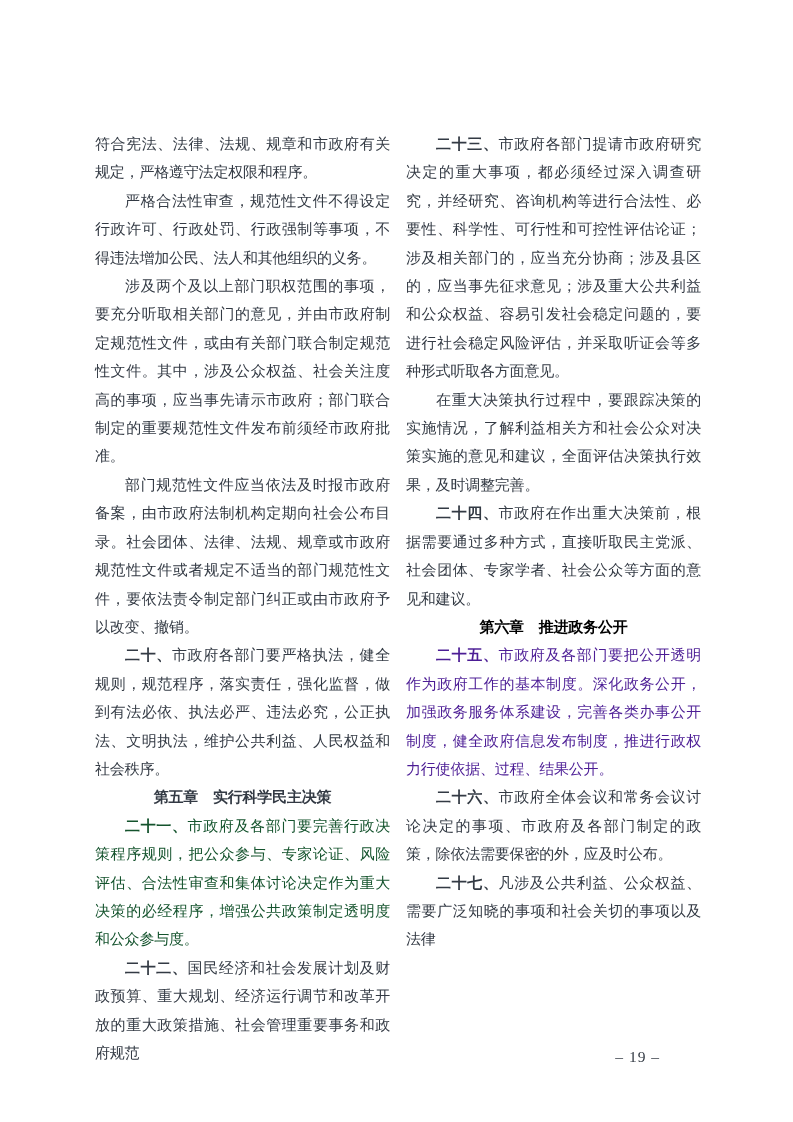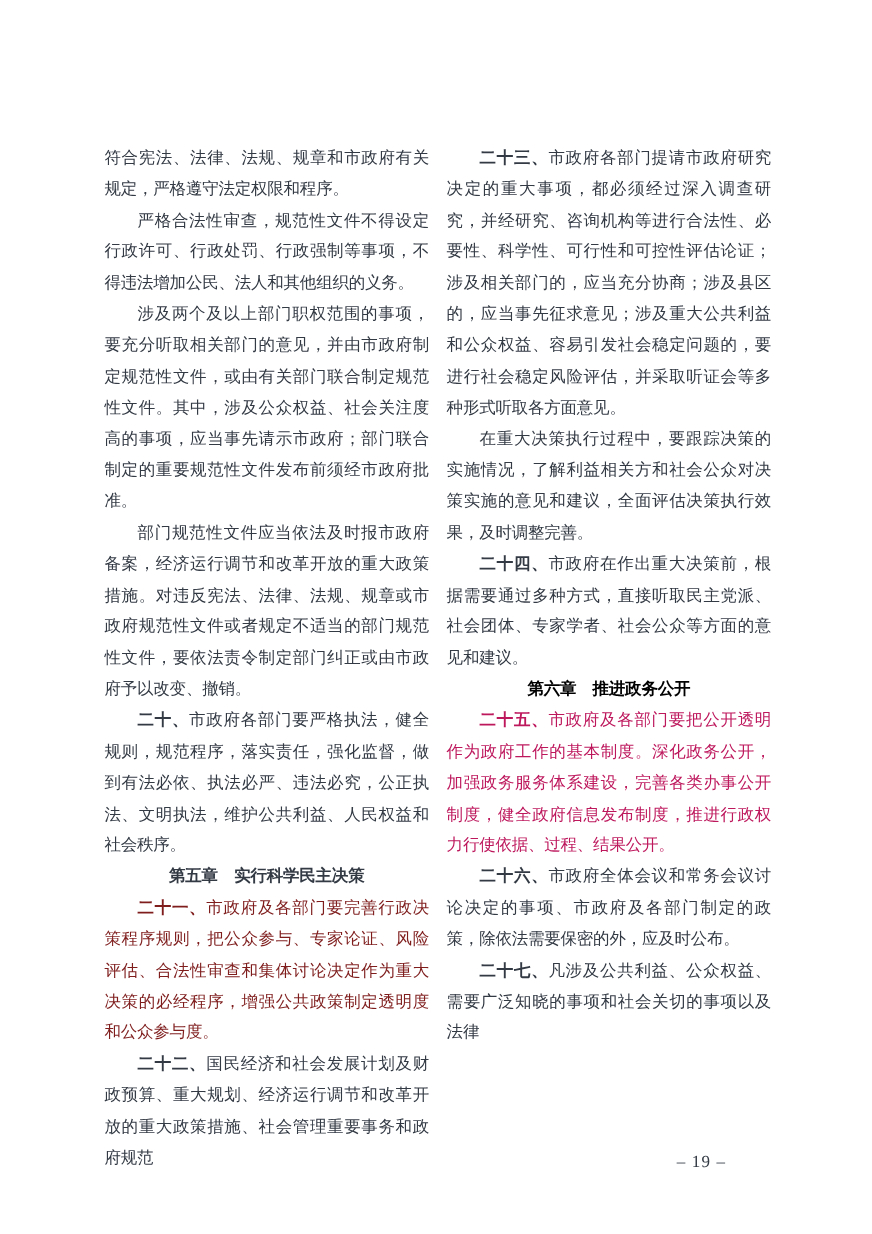--- a/index.html
+++ b/index.html
@@ -59,30 +59,30 @@
 </style>
 </head>
 <body>
 
 <div class="page">
   <div class="content">
     <div class="col">
         <p class="para" style="color: rgb(51, 58, 68);">符合宪法、法律、法规、规章和市政府有关规定，严格遵守法定权限和程序。</p>
         <p class="para indent" style="color: rgb(51, 58, 68);">严格合法性审查，规范性文件不得设定行政许可、行政处罚、行政强制等事项，不得违法增加公民、法人和其他组织的义务。</p>
         <p class="para indent" style="color: rgb(51, 58, 68);">涉及两个及以上部门职权范围的事项，要充分听取相关部门的意见，并由市政府制定规范性文件，或由有关部门联合制定规范性文件。其中，涉及公众权益、社会关注度高的事项，应当事先请示市政府；部门联合制定的重要规范性文件发布前须经市政府批准。</p>
-        <p class="para indent" style="color: rgb(51, 58, 68);">部门规范性文件应当依法及时报市政府备案，经济运行调节和改革开放的重大政策措施。对违反宪法、法律、法规、规章或市政府规范性文件或者规定不适当的部门规范性文件，要依法责令制定部门纠正或由市政府予以改变、撤销。</p>
+        <p class="para indent" style="color: rgb(51, 58, 68);">部门规范性文件应当依法及时报市政府备案，由市政府法制机构定期向社会公布目录。社会团体、法律、法规、规章或市政府规范性文件或者规定不适当的部门规范性文件，要依法责令制定部门纠正或由市政府予以改变、撤销。</p>
         <p class="para indent" style="color: rgb(51, 58, 68);"><span class="lead">二十、</span>市政府各部门要严格执法，健全规则，规范程序，落实责任，强化监督，做到有法必依、执法必严、违法必究，公正执法、文明执法，维护公共利益、人民权益和社会秩序。</p>
         <p class="heading" style="color: rgb(51, 58, 68);">第五章　实行科学民主决策</p>
-        <p class="para indent" style="color: #7f1d1d;"><span class="lead">二十一、</span>市政府及各部门要完善行政决策程序规则，把公众参与、专家论证、风险评估、合法性审查和集体讨论决定作为重大决策的必经程序，增强公共政策制定透明度和公众参与度。</p>
+        <p class="para indent" style="color: #14532d;"><span class="lead">二十一、</span>市政府及各部门要完善行政决策程序规则，把公众参与、专家论证、风险评估、合法性审查和集体讨论决定作为重大决策的必经程序，增强公共政策制定透明度和公众参与度。</p>
         <p class="para indent" style="color: rgb(51, 58, 68);"><span class="lead">二十二、</span>国民经济和社会发展计划及财政预算、重大规划、经济运行调节和改革开放的重大政策措施、社会管理重要事务和政府规范</p>
       </div>
     <div class="col">
         <p class="para indent" style="color: rgb(51, 58, 68);"><span class="lead">二十三、</span>市政府各部门提请市政府研究决定的重大事项，都必须经过深入调查研究，并经研究、咨询机构等进行合法性、必要性、科学性、可行性和可控性评估论证；涉及相关部门的，应当充分协商；涉及县区的，应当事先征求意见；涉及重大公共利益和公众权益、容易引发社会稳定问题的，要进行社会稳定风险评估，并采取听证会等多种形式听取各方面意见。</p>
         <p class="para indent" style="color: rgb(51, 58, 68);">在重大决策执行过程中，要跟踪决策的实施情况，了解利益相关方和社会公众对决策实施的意见和建议，全面评估决策执行效果，及时调整完善。</p>
         <p class="para indent" style="color: rgb(51, 58, 68);"><span class="lead">二十四、</span>市政府在作出重大决策前，根据需要通过多种方式，直接听取民主党派、社会团体、专家学者、社会公众等方面的意见和建议。</p>
         <p class="heading" style="color: #000000;">第六章　推进政务公开</p>
-        <p class="para indent" style="color: #be185d;"><span class="lead">二十五、</span>市政府及各部门要把公开透明作为政府工作的基本制度。深化政务公开，加强政务服务体系建设，完善各类办事公开制度，健全政府信息发布制度，推进行政权力行使依据、过程、结果公开。</p>
+        <p class="para indent" style="color: #4c1d95;"><span class="lead">二十五、</span>市政府及各部门要把公开透明作为政府工作的基本制度。深化政务公开，加强政务服务体系建设，完善各类办事公开制度，健全政府信息发布制度，推进行政权力行使依据、过程、结果公开。</p>
         <p class="para indent" style="color: rgb(51, 58, 68);"><span class="lead">二十六、</span>市政府全体会议和常务会议讨论决定的事项、市政府及各部门制定的政策，除依法需要保密的外，应及时公布。</p>
         <p class="para indent" style="color: rgb(51, 58, 68);"><span class="lead">二十七、</span>凡涉及公共利益、公众权益、需要广泛知晓的事项和社会关切的事项以及法律</p>
       </div>
   </div>
   <div class="page-number">– 19 –</div>
 </div>
 
 </body></html>

